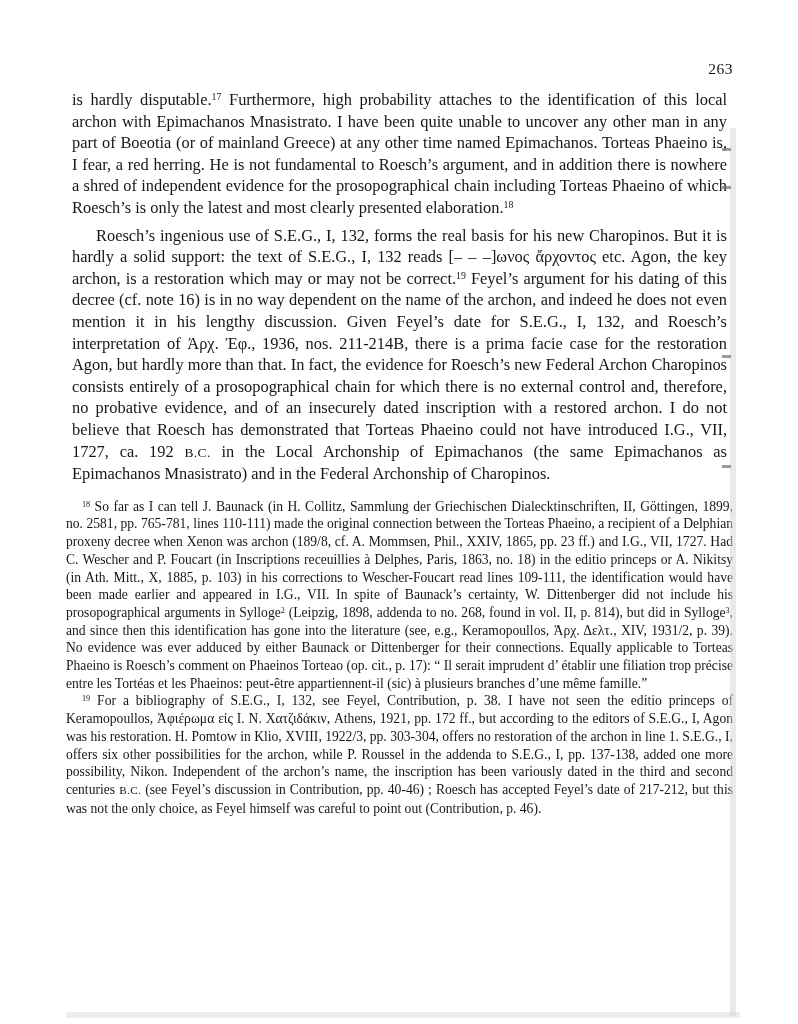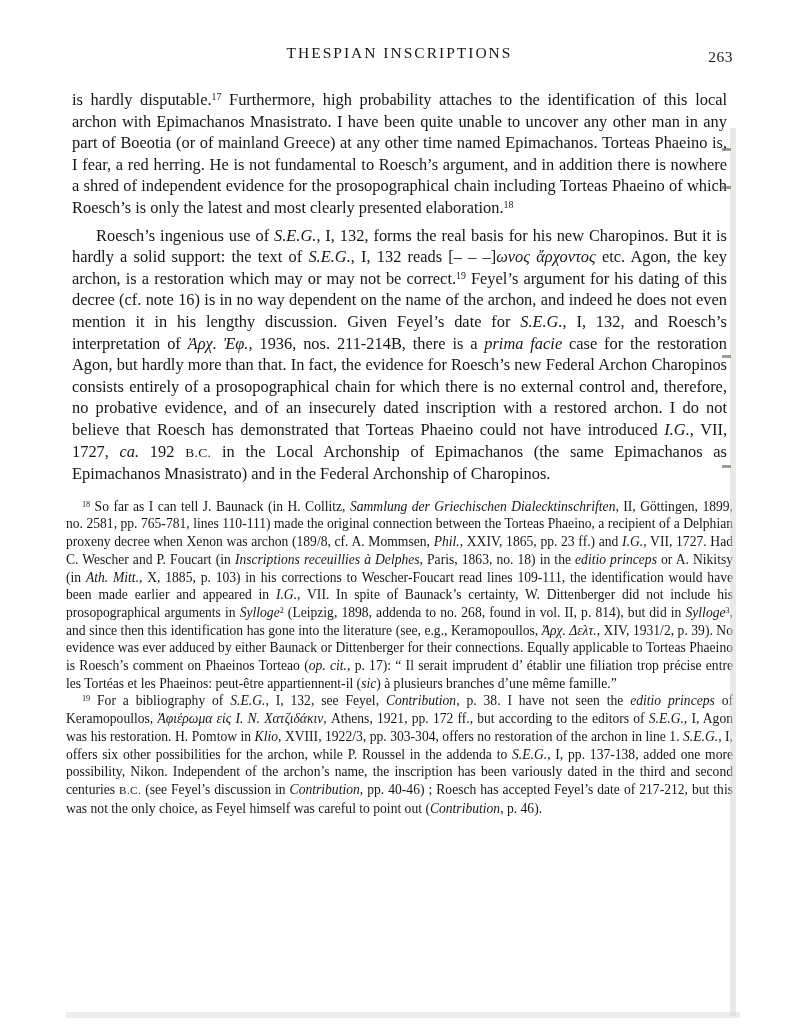--- a/index.html
+++ b/index.html
@@ -30,21 +30,21 @@
     font-size:15.5px;
   }
   .head-title{
     display:block;
     text-align:center;
     letter-spacing:2px;
   }
   .page-num{
     position:absolute;
     right:0;
-    top:4px;
+    top:16px;
     letter-spacing:.5px;
     font-family:Liberation Serif, serif;
   }
   .text-block{
     position:absolute;
     top:83px;
     left:66px;
     width:667px;
   }
   .body-para{
@@ -59,21 +59,21 @@
   .footnotes{
     margin-top:13px;
   }
   .footnote{
     margin:0;
     font-size:13.6px;
     line-height:17.7px;
     text-align:justify;
     text-indent:16px;
   }
-  .i{ font-style:italic; }
+  .i{ }
   .sc{ font-size:.82em; letter-spacing:.4px; }
   sup{
     font-size:.6em;
     line-height:0;
     vertical-align:baseline;
     position:relative;
     top:-.5em;
   }
   
   .scan-edge-right{
@@ -106,21 +106,20 @@
   .scan-mark.m2{ top:186px; }
   .scan-mark.m3{ top:355px; }
   .scan-mark.m4{ top:465px; }
 </style>
 </head>
 <body>
 
 <div class="page">
 
   <header class="running-header">
-    <span class="head-title">THESPIAN INSCRIPTIONS</span>
     <span class="page-num">263</span>
   </header>
 
   <main class="text-block">
 
     <p class="body-para"><span>is hardly disputable.</span><sup>17</sup><span> Furthermore, high probability attaches to the identification of this local archon with Epimachanos Mnasistrato.  I have been quite unable to uncover any other man in any part of Boeotia (or of mainland Greece) at any other time named Epimachanos.  Torteas Phaeino is, I fear, a red herring.  He is not fundamental to Roesch’s argument, and in addition there is nowhere a shred of independent evidence for the prosopographical chain including Torteas Phaeino of which Roesch’s is only the latest and most clearly presented elaboration.</span><sup>18</sup></p>
 
     <p class="body-para indented"><span>Roesch’s ingenious use of </span><span class="i">S.E.G.</span><span>, I, 132, forms the real basis for his new Charopinos.  But it is hardly a solid support: the text of </span><span class="i">S.E.G.</span><span>, I, 132 reads [– – –]</span><span class="i">ωνος ἄρχοντος</span><span> etc.  Agon, the key archon, is a restoration which may or may not be correct.</span><sup>19</sup><span> Feyel’s argument for his dating of this decree (cf. note 16) is in no way dependent on the name of the archon, and indeed he does not even mention it in his lengthy discussion.  Given Feyel’s date for </span><span class="i">S.E.G.</span><span>, I, 132, and Roesch’s interpretation of </span><span class="i">Ἀρχ. Ἐφ.</span><span>, 1936, nos. 211-214B, there is a </span><span class="i">prima facie</span><span> case for the restoration Agon, but hardly more than that.  In fact, the evidence for Roesch’s new Federal Archon Charopinos consists entirely of a prosopographical chain for which there is no external control and, therefore, no probative evidence, and of an insecurely dated inscription with a restored archon.  I do not believe that Roesch has demonstrated that Torteas Phaeino could not have introduced </span><span class="i">I.G.</span><span>, VII, 1727, </span><span class="i">ca.</span><span> 192 </span><span class="sc">B.C.</span><span> in the Local Archonship of Epimachanos (the same Epimachanos as Epimachanos Mnasistrato) and in the Federal Archonship of Charopinos.</span></p>
 
     <section class="footnotes">

